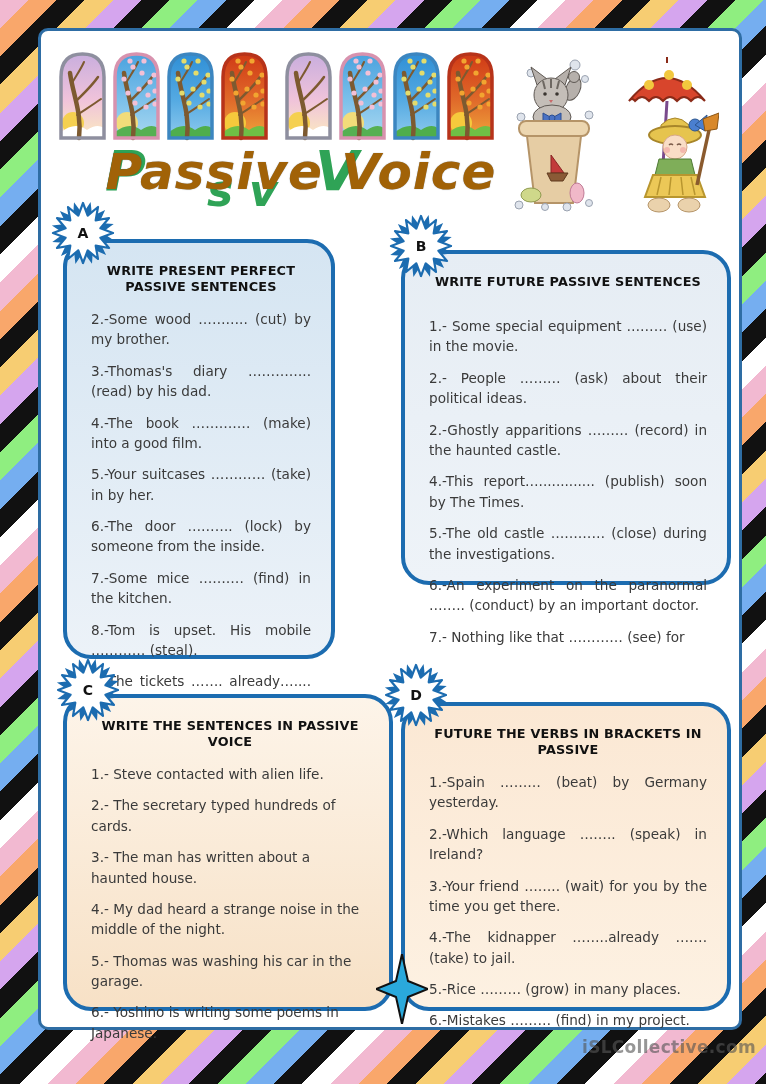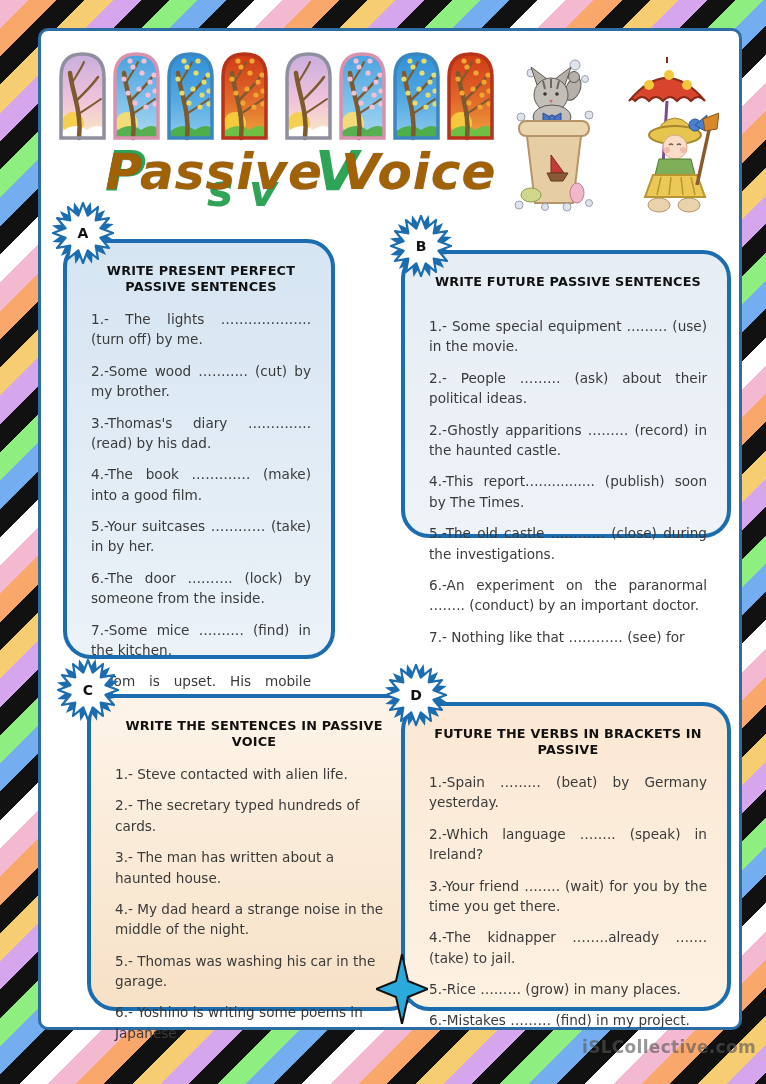--- a/index.html
+++ b/index.html
@@ -27,21 +27,21 @@
     position:absolute;left:0;top:12px;width:100%;text-align:center;z-index:2;
     font-size:50px;font-weight:bold;font-style:italic;letter-spacing:1px;line-height:1;
     text-shadow:0 0 1px rgba(10,50,100,.5);
   }
   
   .section{
     position:absolute;border:4px solid #1c6cb0;border-radius:28px;
     box-sizing:border-box;padding:16px 20px 8px 24px;
   }
   .sec-a{left:22px;top:208px;width:272px;height:420px;}
-  .sec-b{left:360px;top:219px;width:330px;height:288px;}
+  .sec-b{left:360px;top:219px;width:330px;height:335px;}
   .sec-c{left:22px;top:663px;width:330px;height:317px;}
   .sec-d{left:360px;top:671px;width:330px;height:309px;}
   .sec-b .sentences{margin-top:26px;}
   .sec-header{
     font-weight:bold;font-size:12.8px;color:#111;text-align:center;
     margin:4px 0 14px;letter-spacing:.2px;line-height:1.25;
   }
   .sentences p{font-size:13.6px;color:#3a3a3a;line-height:1.5;margin:0 0 11px;}
   .justify p{text-align:justify;}
   
@@ -353,21 +353,20 @@
     <span class="title-accent" style="left: 6px; top: 8px; font-size: 56px; color: rgb(47, 163, 86);">P</span>
     <span class="title-accent" style="left: 108px; top: 34px; font-size: 44px; color: rgb(47, 163, 86);">s</span>
     <span class="title-accent" style="left: 150px; top: 34px; font-size: 44px; color: rgb(47, 163, 86);">v</span>
     <span class="title-accent" style="left: 216px; top: 8px; font-size: 56px; color: rgb(47, 163, 86);">V</span>
     <div class="title-text" style="color: #a16207;">Passive Voice</div>
   </div>
 
   <div class="section sec-a justify" style="background: linear-gradient(rgb(213, 229, 242), rgb(236, 242, 248)); border-color: rgb(28, 108, 176);">
     <div class="sec-header">WRITE PRESENT PERFECT PASSIVE SENTENCES</div>
     <div class="sentences">
-        <p>1.- The lights ……………….. (turn off) by me.</p>
         <p>2.-Some wood ……….. (cut) by my brother.</p>
         <p>3.-Thomas's diary ………….. (read) by his dad.</p>
         <p>4.-The book …………. (make) into a good film.</p>
         <p>5.-Your suitcases ………… (take) in by her.</p>
         <p>6.-The door ………. (lock) by someone from the inside.</p>
         <p>7.-Some mice ………. (find) in the kitchen.</p>
         <p>8.-Tom is upset. His mobile ………… (steal).</p>
         <p>9.-The tickets ……. already….... (pay) by Tommy.</p>
         <p>10.-The American actor ……. (interview) by the</p>
       </div>
@@ -379,21 +378,21 @@
         <p>1.- Some special equipment ……… (use) in the movie.</p>
         <p>2.- People ……… (ask) about their political ideas.</p>
         <p>2.-Ghostly apparitions ……… (record) in the haunted castle.</p>
         <p>4.-This report…............. (publish) soon by The Times.</p>
         <p>5.-The old castle ………… (close) during the investigations.</p>
         <p>6.-An experiment on the paranormal …….. (conduct) by an important doctor.</p>
         <p>7.- Nothing like that ………… (see) for</p>
       </div>
   </div>
 
-  <div class="section sec-c" style="background: linear-gradient(rgb(253, 244, 233), rgb(247, 225, 198)); border-color: rgb(28, 108, 176); margin-left: 24px;">
+  <div class="section sec-c" style="background: linear-gradient(rgb(253, 244, 233), rgb(247, 225, 198)); border-color: rgb(28, 108, 176);">
     <div class="sec-header">WRITE THE SENTENCES IN PASSIVE VOICE</div>
     <div class="sentences">
         <p>1.- Steve contacted with alien life.</p>
         <p>2.- The secretary typed hundreds of cards.</p>
         <p>3.- The man has written about a haunted house.</p>
         <p>4.- My dad heard a strange noise in the middle of the night.</p>
         <p>5.- Thomas was washing his car in the garage.</p>
         <p>6.- Yoshino is writing some poems in Japanese.</p>
       </div>
   </div>

